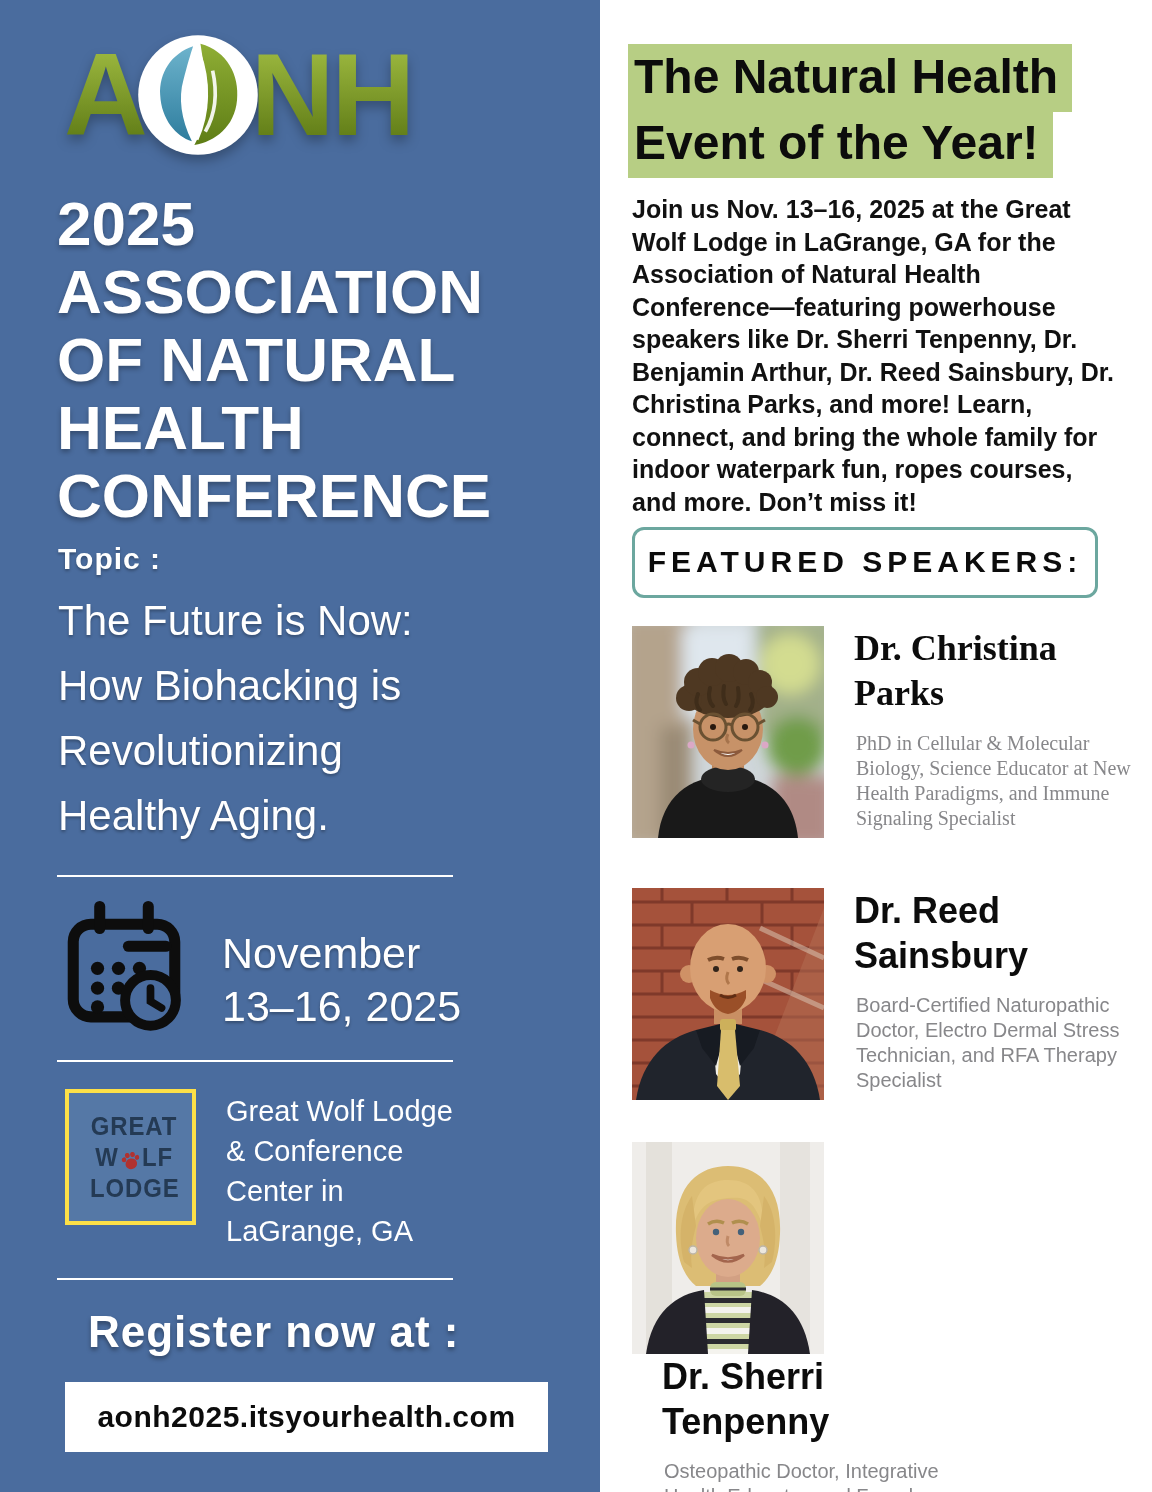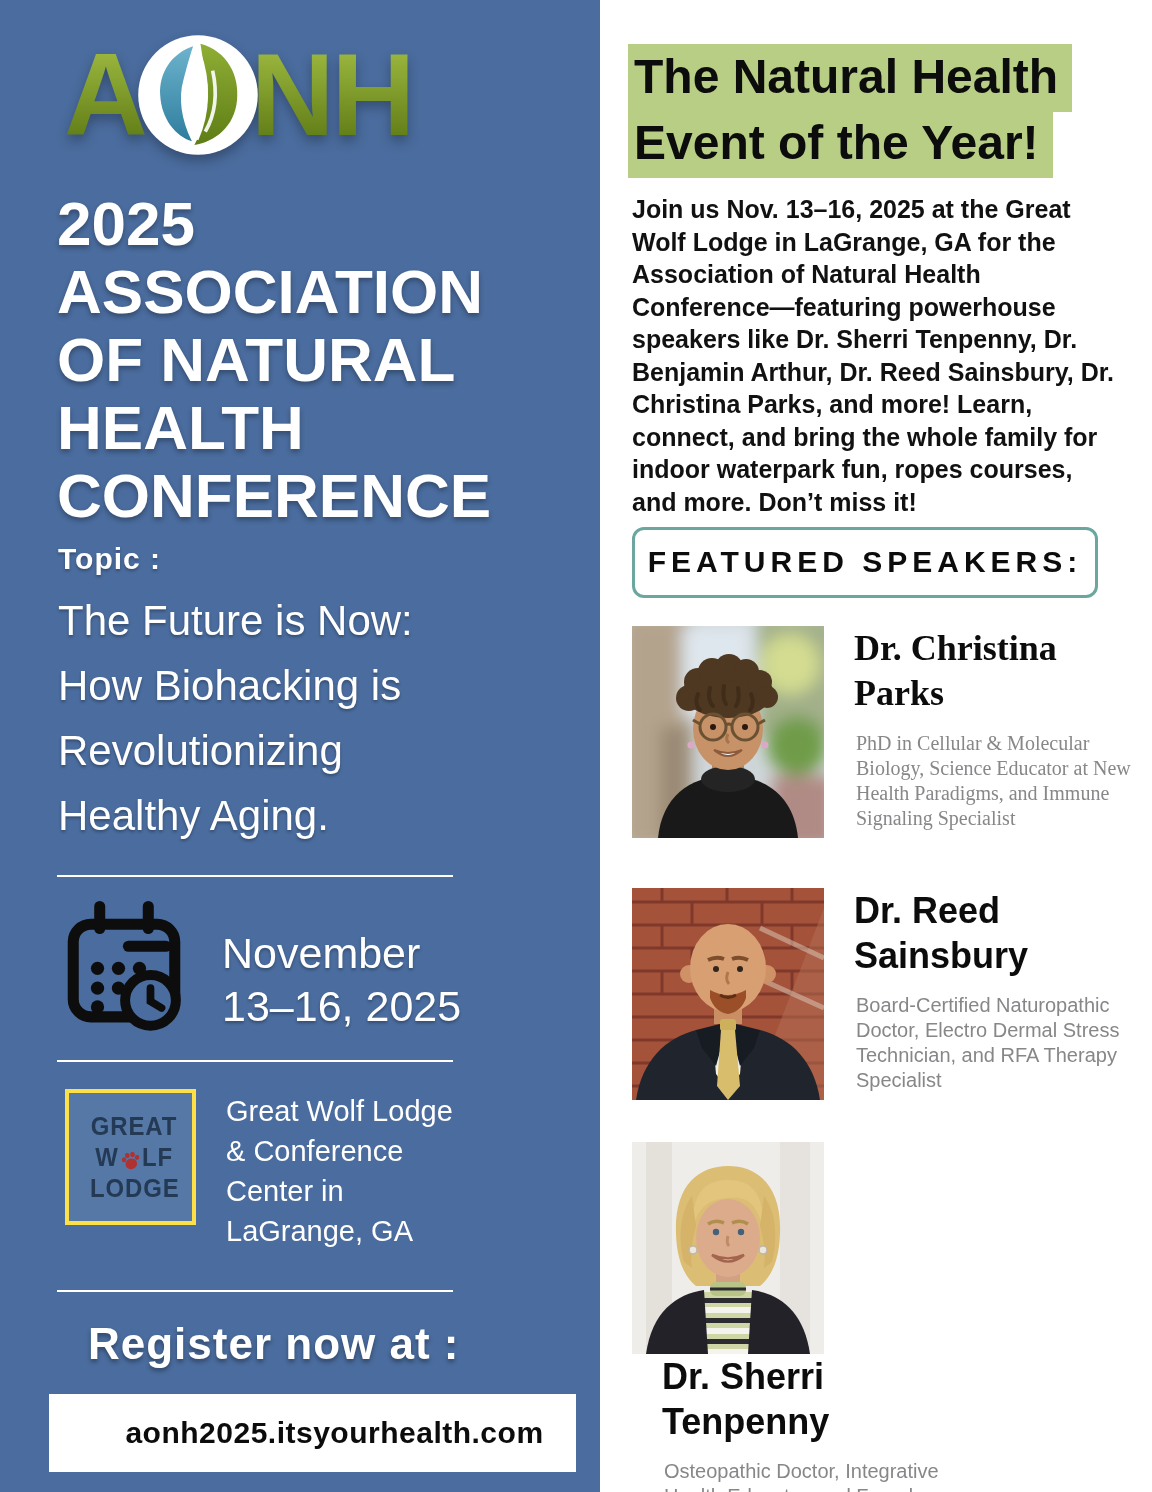--- a/index.html
+++ b/index.html
@@ -25,25 +25,25 @@
   .cal{width:128px;height:136px;flex:none;}
   .date-text{margin-left:34px;color:#ffffff;font-size:43px;line-height:53px;white-space:pre-line;
         text-shadow:0 2px 3px rgba(0,0,0,.3);}
   .venue-row{display:flex;align-items:flex-start;margin:27px 0 0 65px;}
   .gwl-logo{width:131px;height:136px;box-sizing:border-box;background:#5578a6;
         border:4px solid #fde047;display:flex;flex-direction:column;align-items:center;
         justify-content:center;flex:none;padding-left:8px;}
   .gwl-line{color:#243a54;font-weight:bold;font-size:26px;line-height:31px;letter-spacing:1px;
         display:flex;align-items:center;transform:scaleX(.92);}
   .paw-wrap{width:23px;height:21px;margin:0 1px;}
-  .venue-text{margin:2px 0 12px 30px;color:#ffffff;font-size:29px;line-height:40px;white-space:pre-line;}
+  .venue-text{margin:2px 0 0 30px;color:#ffffff;font-size:29px;line-height:40px;white-space:pre-line;}
   .register-label{margin:27px 0 0 88px;color:#ffffff;font-size:44px;font-weight:bold;
         letter-spacing:1px;text-shadow:0 3px 4px rgba(0,0,0,.35);}
-  .url-box{margin:25px 0 0 49px;width:483px;height:78px;background:#ffffff;display:flex;
-        align-items:center;justify-content:center;cursor:pointer;padding-left:44px;}
+  .url-box{margin:25px 0 0 65px;width:483px;height:70px;background:#ffffff;display:flex;
+        align-items:center;justify-content:center;cursor:pointer;}
   .url-text{font-size:30px;font-weight:bold;color:#0c0c0c;letter-spacing:.5px;}
 
   
   .right-col{position:absolute;left:600px;top:11px;width:552px;height:1192px;background:#ffffff;
         box-sizing:border-box;padding:33px 12px 0 32px;}
   .headline{margin:0;}
   .hl-line{display:inline-block;background:#b7ce84;color:#0c0c0c;font-size:48px;font-weight:bold;
         line-height:1;padding:9px 14px 11px 6px;margin-left:-4px;}
   .hl-row + .hl-row .hl-line{margin-top:-2px;}
   .intro{width:487px;margin:15px 0 0 0;font-size:25px;line-height:32.5px;font-weight:bold;color:#111111;}

